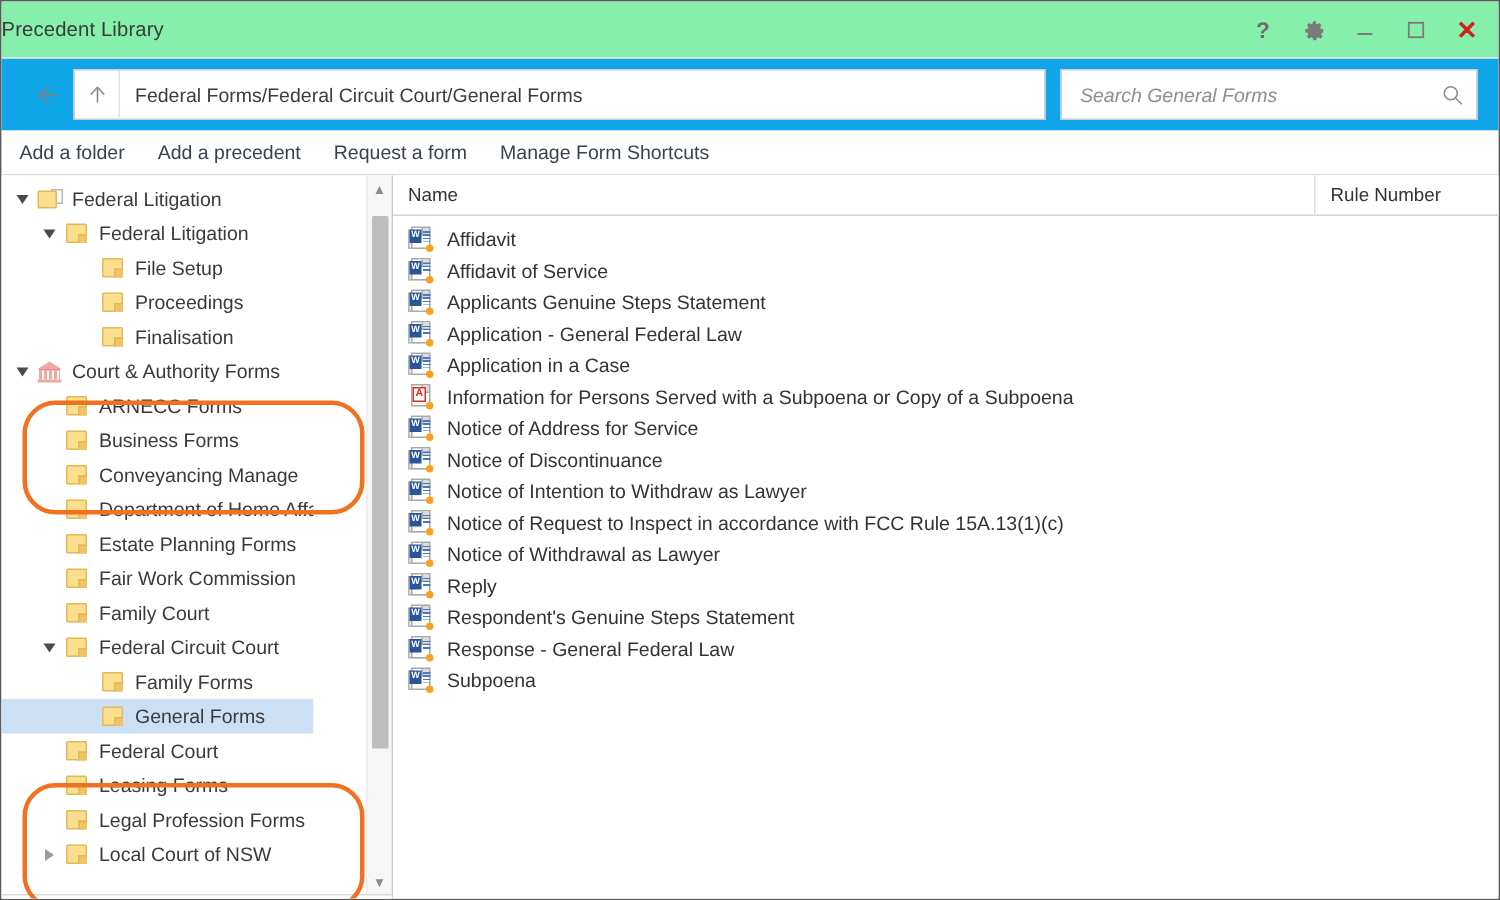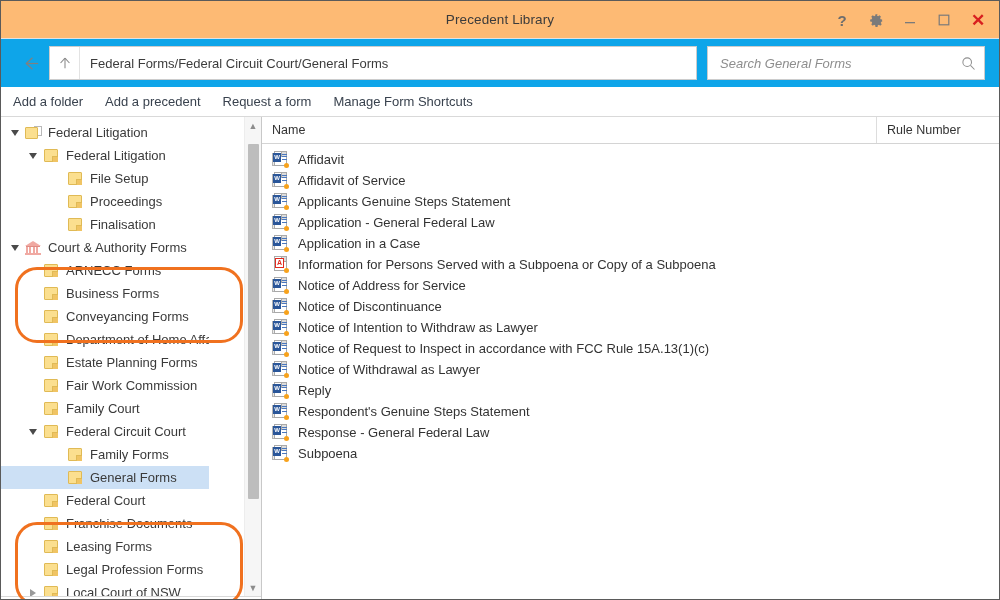--- a/index.html
+++ b/index.html
@@ -17,25 +17,24 @@
     width: 1000px; height: 600px;
     border: 1px solid #5a5a5a;
     background: #ffffff;
     overflow: hidden;
   }
 
   
   .titlebar {
     position: relative;
     height: 38px;
-    background: #fdba74;
+    background: #86efac;
     border-bottom: 1px solid #e2e2e2;
     display: flex;
     align-items: center;
-    justify-content: center;
   }
   .title-text {
     font-size: 13.5px;
     color: #3b3b3b;
     letter-spacing: .1px;
   }
   .win-controls {
     position: absolute;
     right: 4px; top: 0;
     height: 38px;
@@ -527,21 +526,21 @@
               <span class="node-ico">
                 <span class="folder"></span>
               </span>
               <span class="node-label">Business Forms</span>
             </div>
             <div class="tree-row lvl1">
               <span class="twisty "></span>
               <span class="node-ico">
                 <span class="folder"></span>
               </span>
-              <span class="node-label">Conveyancing Forms</span>
+              <span class="node-label">Conveyancing Manage</span>
             </div>
             <div class="tree-row lvl1">
               <span class="twisty "></span>
               <span class="node-ico">
                 <span class="folder"></span>
               </span>
               <span class="node-label">Department of Home Affairs</span>
             </div>
             <div class="tree-row lvl1">
               <span class="twisty "></span>
@@ -586,27 +585,20 @@
                 <span class="folder"></span>
               </span>
               <span class="node-label">General Forms</span>
             </div>
             <div class="tree-row lvl1">
               <span class="twisty "></span>
               <span class="node-ico">
                 <span class="folder"></span>
               </span>
               <span class="node-label">Federal Court</span>
-            </div>
-            <div class="tree-row lvl1">
-              <span class="twisty "></span>
-              <span class="node-ico">
-                <span class="folder"></span>
-              </span>
-              <span class="node-label">Franchise Documents</span>
             </div>
             <div class="tree-row lvl1">
               <span class="twisty "></span>
               <span class="node-ico">
                 <span class="folder"></span>
               </span>
               <span class="node-label">Leasing Forms</span>
             </div>
             <div class="tree-row lvl1">
               <span class="twisty "></span>

